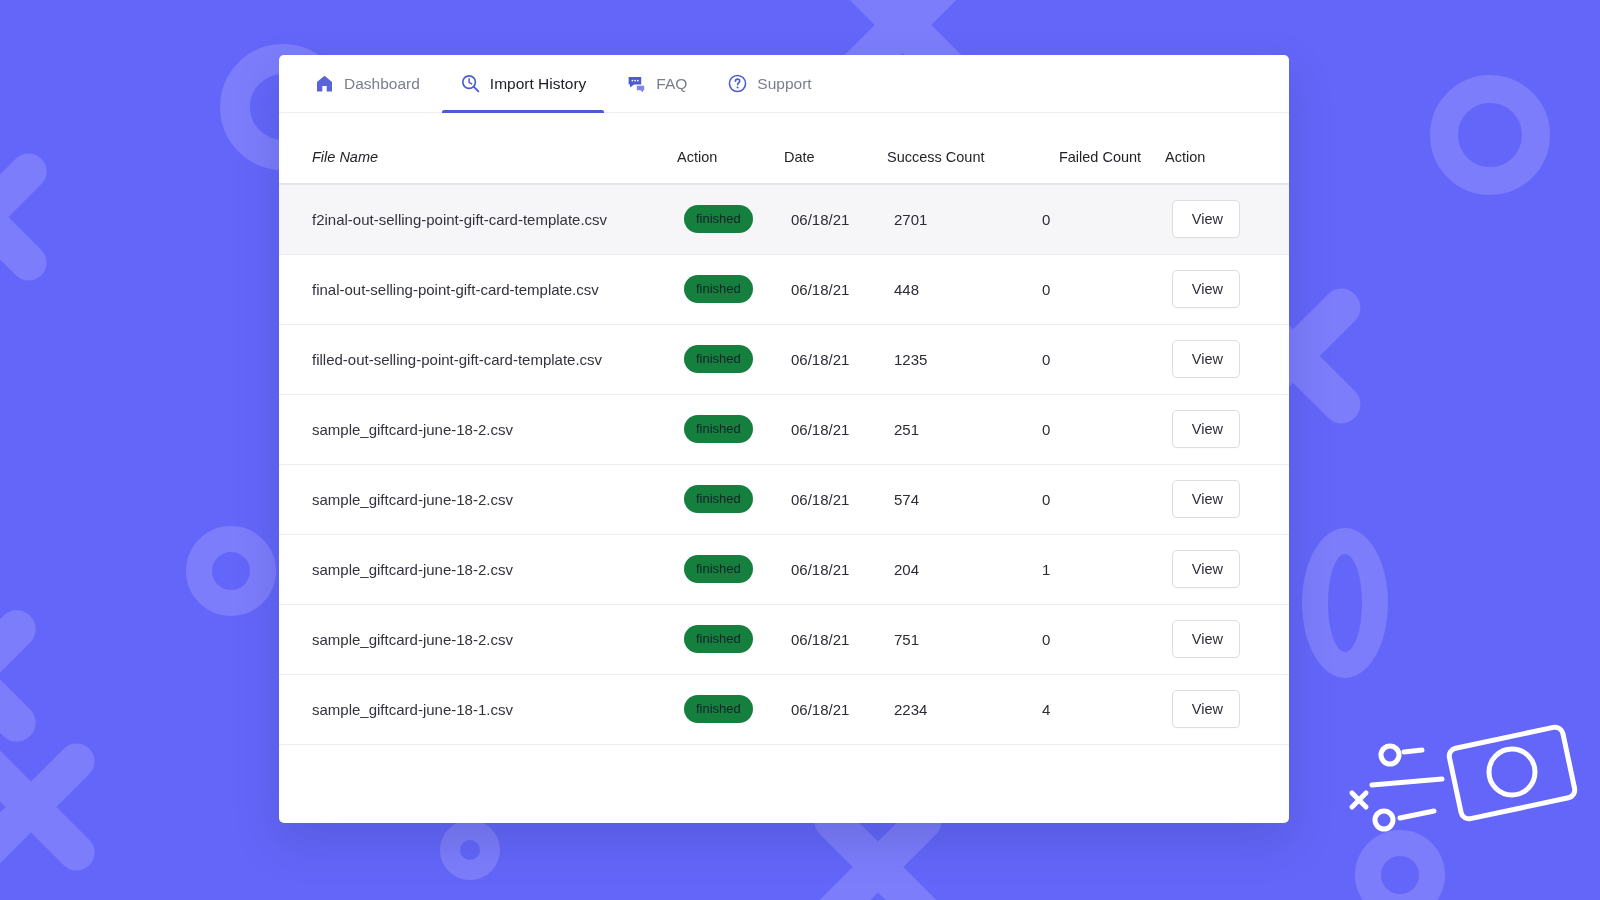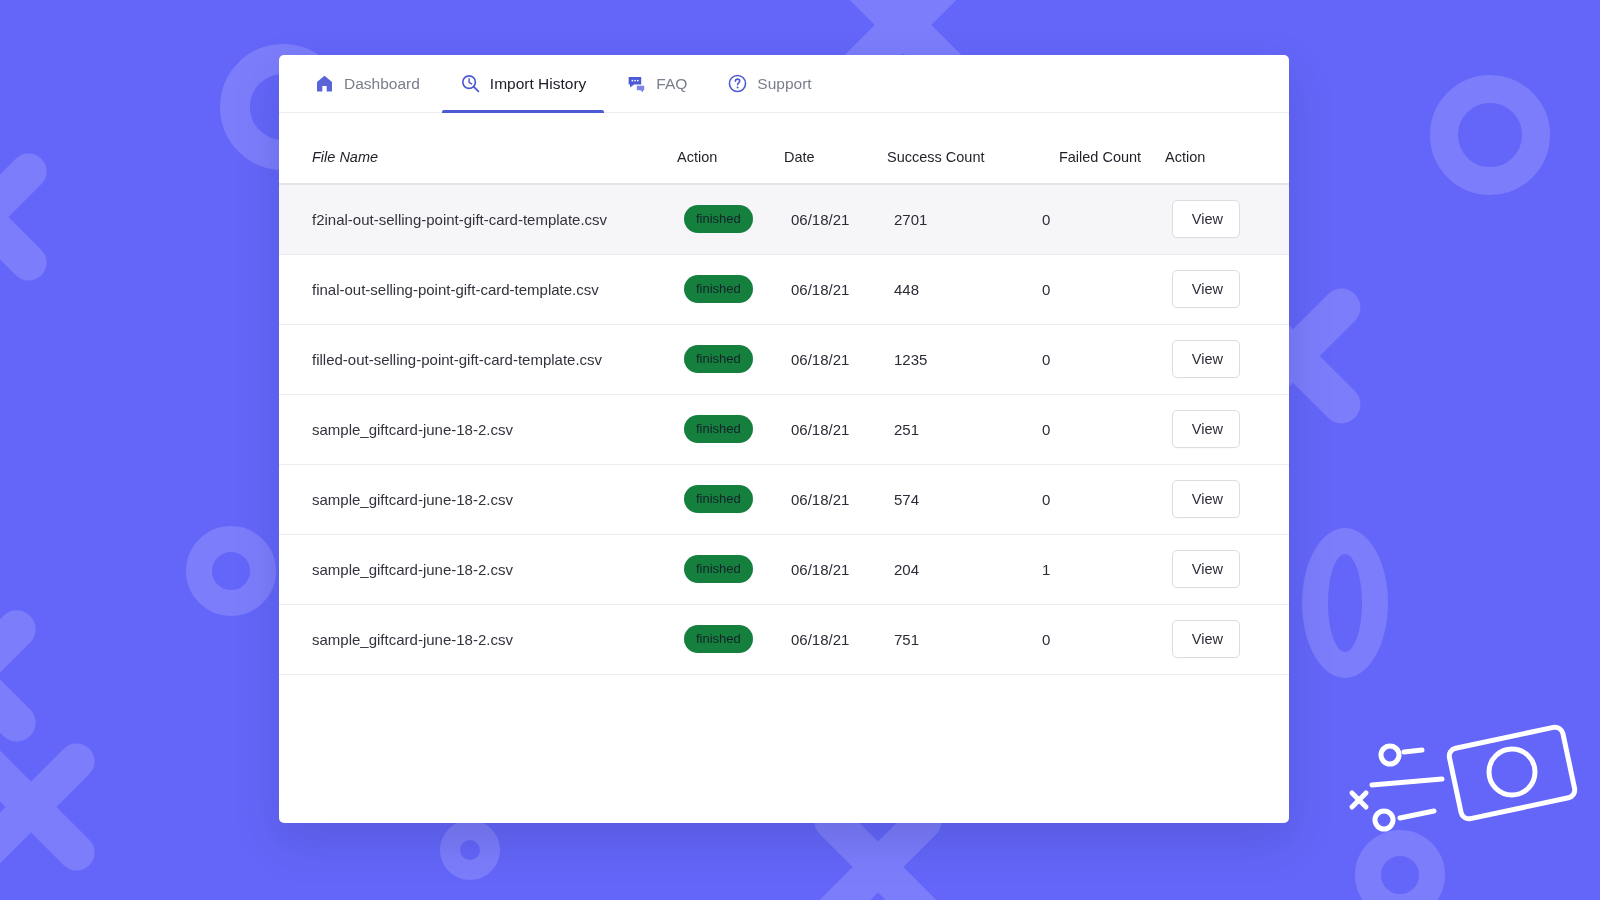--- a/index.html
+++ b/index.html
@@ -340,17 +340,25 @@
             <td class="c-action"><button class="view-btn">View</button></td>
           </tr>
           <tr>
             <td class="c-file">sample_giftcard-june-18-2.csv</td>
             <td class="c-status"><span class="badge">finished</span></td>
             <td class="c-date">06/18/21</td>
             <td class="c-success">751</td>
             <td class="c-failed">0</td>
             <td class="c-action"><button class="view-btn">View</button></td>
           </tr>
+          <tr>
+            <td class="c-file">sample_giftcard-june-18-1.csv</td>
+            <td class="c-status"><span class="badge">finished</span></td>
+            <td class="c-date">06/18/21</td>
+            <td class="c-success">2234</td>
+            <td class="c-failed">4</td>
+            <td class="c-action"><button class="view-btn">View</button></td>
+          </tr>
         </tbody>
     </table>
   </div>
 
 </div>
 
 </body></html>

